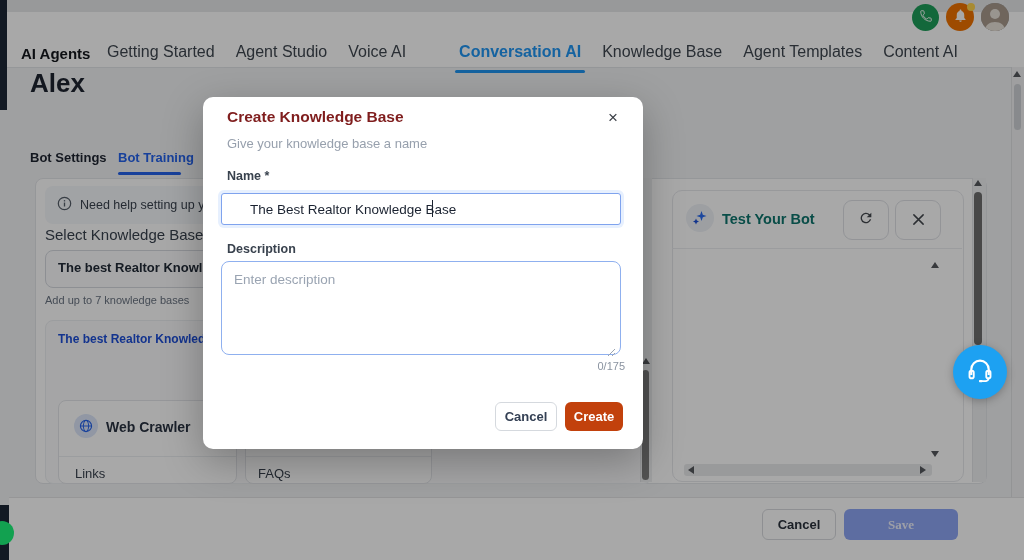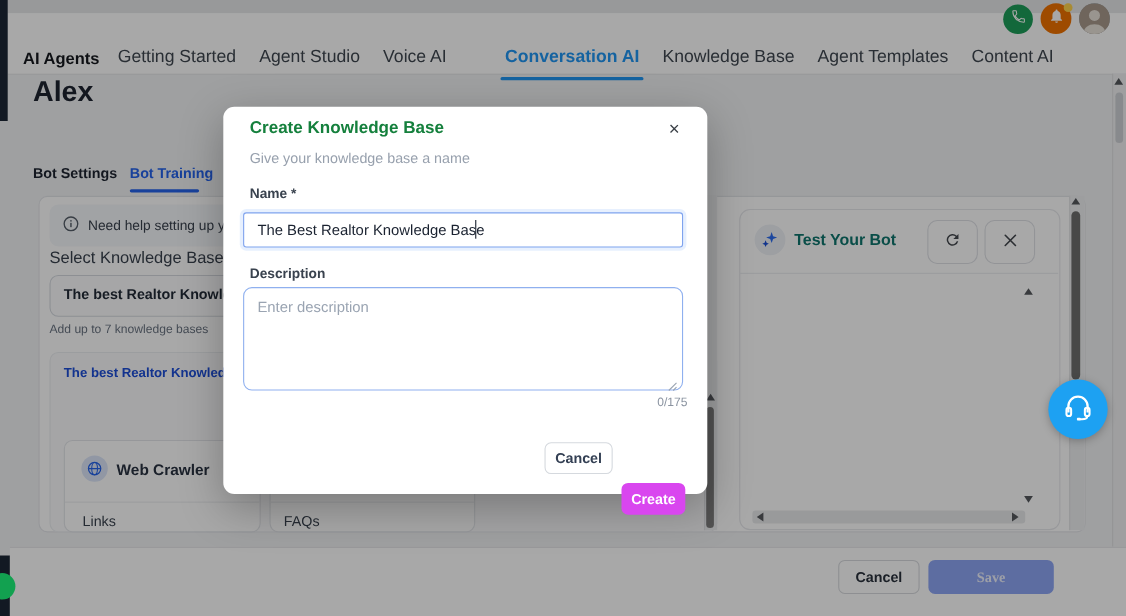--- a/index.html
+++ b/index.html
@@ -68,39 +68,39 @@
   .tri.rt{border-top:4px solid transparent;border-bottom:4px solid transparent;border-left:6px solid #55585d;}
   
   .footer{left:9px;top:497px;width:1015px;height:63px;background:#fff;border-top:1px solid #e4e4e6;}
   .btn{display:flex;align-items:center;justify-content:center;border-radius:6px;font-size:13px;font-weight:600;cursor:pointer;box-sizing:border-box;}
   .footer-cancel{left:762px;top:509px;width:74px;height:31px;background:#fff;border:1px solid #d8dade;color:#2a313c;}
   .footer-save{left:844px;top:509px;width:114px;height:31px;background:#8ea6f5;color:rgba(255,255,255,0.85);font-family:Liberation Serif, serif;}
   
   .overlay{left:0;top:0;width:1024px;height:560px;background:rgba(0,0,0,0.34);z-index:10;}
   .modal{left:203px;top:97px;width:440px;height:352px;background:#fff;border-radius:10px;z-index:20;
          box-shadow:0 12px 40px rgba(0,0,0,0.28);}
-  .m-title{left:24px;top:11px;font-size:15.5px;font-weight:700;color:#15803d;}
+  .m-title{left:24px;top:11px;font-size:15.5px;font-weight:700;color:#7f1d1d;}
   .m-close{left:398px;top:9px;width:24px;height:24px;display:flex;align-items:center;justify-content:center;
            font-size:17px;color:#3a3f46;cursor:pointer;}
   .m-subtitle{left:24px;top:39px;font-size:13px;color:#97a0ad;}
   .m-label{font-size:12.5px;font-weight:600;color:#39424e;}
   .m-name-label{left:24px;top:72px;}
   .m-input{left:18px;top:96px;width:400px;height:32px;box-sizing:border-box;border:1.5px solid #7fa3ee;border-radius:3px;
-           box-shadow:0 0 0 3px rgba(59,130,246,0.12);padding:0 12px;font-size:13.5px;color:#1a2230;
+           box-shadow:0 0 0 3px rgba(59,130,246,0.12);padding:0 28px;font-size:13.5px;color:#1a2230;
            font-family:"Liberation Sans",sans-serif;outline:none;background:#fff;}
   .m-caret{left:229px;top:103px;width:1px;height:17px;background:#1a2230;}
   .m-desc-label{left:24px;top:145px;}
   .m-textarea{left:18px;top:164px;width:400px;height:94px;box-sizing:border-box;border:1.5px solid #8fb0ef;border-radius:8px;
               padding:10px 12px;font-size:13.5px;color:#1a2230;font-family:"Liberation Sans",sans-serif;outline:none;
               resize:none;background:#fff;}
   .m-textarea::placeholder{color:#9aa4b2;}
   .m-resize{left:404px;top:246px;}
   .m-counter{right:18px;top:263px;font-size:11px;color:#8a93a0;}
   .m-cancel{left:292px;top:305px;width:62px;height:29px;background:#fff;border:1px solid #d5d9de;color:#344054;}
-  .m-create{left:362px;top:305px;width:58px;height:29px;background:#d946ef;color:#fff;margin-top:37px;}
+  .m-create{left:362px;top:305px;width:58px;height:29px;background:#c2410c;color:#fff;}
   
   .headset{left:953px;top:345px;width:54px;height:54px;border-radius:50%;background:#1da1f2;z-index:30;
            display:flex;align-items:center;justify-content:center;cursor:pointer;box-shadow:0 2px 8px rgba(0,0,0,0.25);}
   .green-toggle{left:-10px;top:521px;width:24px;height:24px;border-radius:50%;background:#12a150;z-index:30;cursor:pointer;}
 </style>
 </head>
 <body>
 
 <div class="stage">
 

